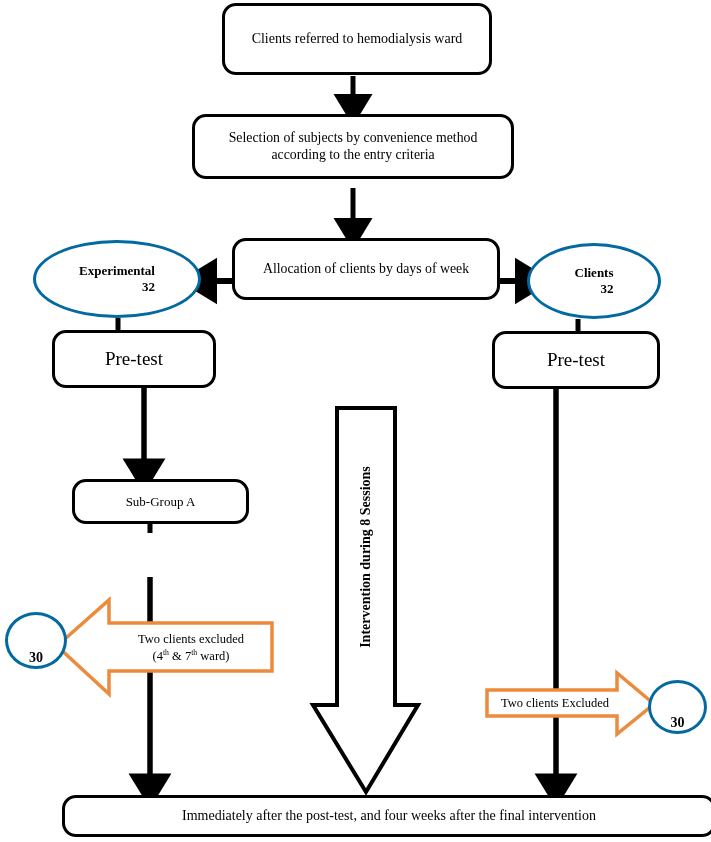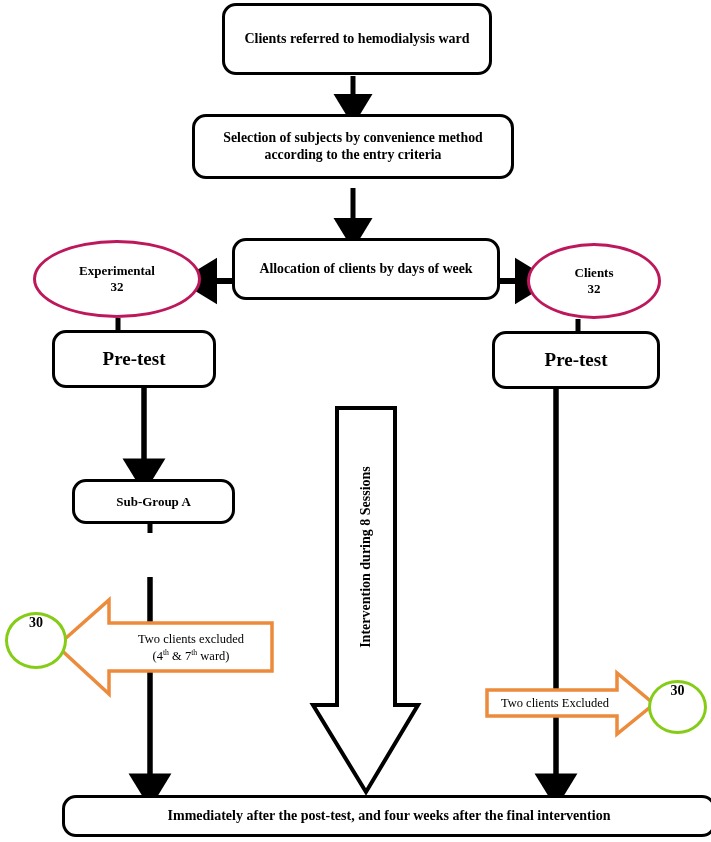--- a/index.html
+++ b/index.html
@@ -4,59 +4,59 @@
 <style>
   html,body{margin:0;padding:0;background:#ffffff;}
   body{width:711px;height:842px;position:relative;overflow:hidden;
        font-family:"Liberation Serif", serif;color:#000;}
   #stage{position:absolute;left:0;top:0;width:711px;height:842px;}
   svg.layer{position:absolute;left:0;top:0;width:711px;height:842px;}
 
   .node{position:absolute;display:flex;align-items:center;justify-content:center;
         text-align:center;box-sizing:border-box;background:#fff;}
   .rbox{border:3.5px solid #000;border-radius:14px;}
-  .rbox .txt{font-weight:bold;font-size:13.5px;line-height:1.18;padding:0 10px;}
-  .ell{border:3px solid #be185d;border-radius:50%;}
+  .rbox .txt{font-weight:normal;font-size:13.5px;line-height:1.18;padding:0 10px;}
+  .ell{border:3px solid #0369a1;border-radius:50%;text-align:right;}
   .ell .txt{font-weight:bold;font-size:13px;line-height:1.25;}
 
   
   #box-top{left:222px;top:3px;width:270px;height:72px;}
   #box-top .txt{font-size:14px;}
   #box-select{left:192px;top:114px;width:322px;height:65px;}
   #box-select .txt{font-size:13.8px;}
   #box-alloc{left:232px;top:238px;width:268px;height:62px;}
   #box-alloc .txt{font-size:13.8px;}
 
   
   #ell-exp{left:33px;top:240px;width:168px;height:78px;}
   #ell-ctl{left:527px;top:243px;width:134px;height:76px;}
 
   
   #box-pre-l{left:52px;top:330px;width:164px;height:58px;}
   #box-pre-r{left:492px;top:331px;width:168px;height:58px;}
   #box-pre-l .txt,#box-pre-r .txt{font-size:19px;}
 
   
-  #box-sga{left:72px;top:479px;width:163px;height:45px;text-align:center;}
+  #box-sga{left:72px;top:479px;width:177px;height:45px;text-align:center;}
   #box-sgb{left:72px;top:532px;width:177px;height:45px;}
   #box-sga .txt,#box-sgb .txt{font-size:13px;}
 
   
   #box-bottom{left:62px;top:795px;width:654px;height:42px;}
   #box-bottom .txt{font-size:14px;}
 
   
   #interv-label{position:absolute;left:337px;top:408px;width:58px;height:297px;
      display:flex;align-items:center;justify-content:center;}
   #interv-label span{transform:rotate(-90deg);white-space:nowrap;
      font-weight:bold;font-size:14px;}
 
   
-  .ocircle{position:absolute;border:3px solid #84cc16;border-radius:50%;
-      background:#fff;display:flex;align-items:flex-start;justify-content:center;}
+  .ocircle{position:absolute;border:3px solid #0369a1;border-radius:50%;
+      background:#fff;display:flex;align-items:flex-end;justify-content:center;}
   .ocircle span{font-weight:bold;font-size:14px;color:#000;}
   #circ-left{left:5px;top:612px;width:56px;height:51px;}
   #circ-right{left:648px;top:680px;width:53px;height:48px;}
 
   .olabel{position:absolute;display:flex;align-items:center;justify-content:center;
       text-align:center;}
   #olabel-left{left:112px;top:624px;width:158px;height:48px;}
   #olabel-left .t{font-size:12.5px;line-height:1.25;}
   #olabel-right{left:492px;top:690px;width:126px;height:26px;}
   #olabel-right .t{font-size:12.5px;}

